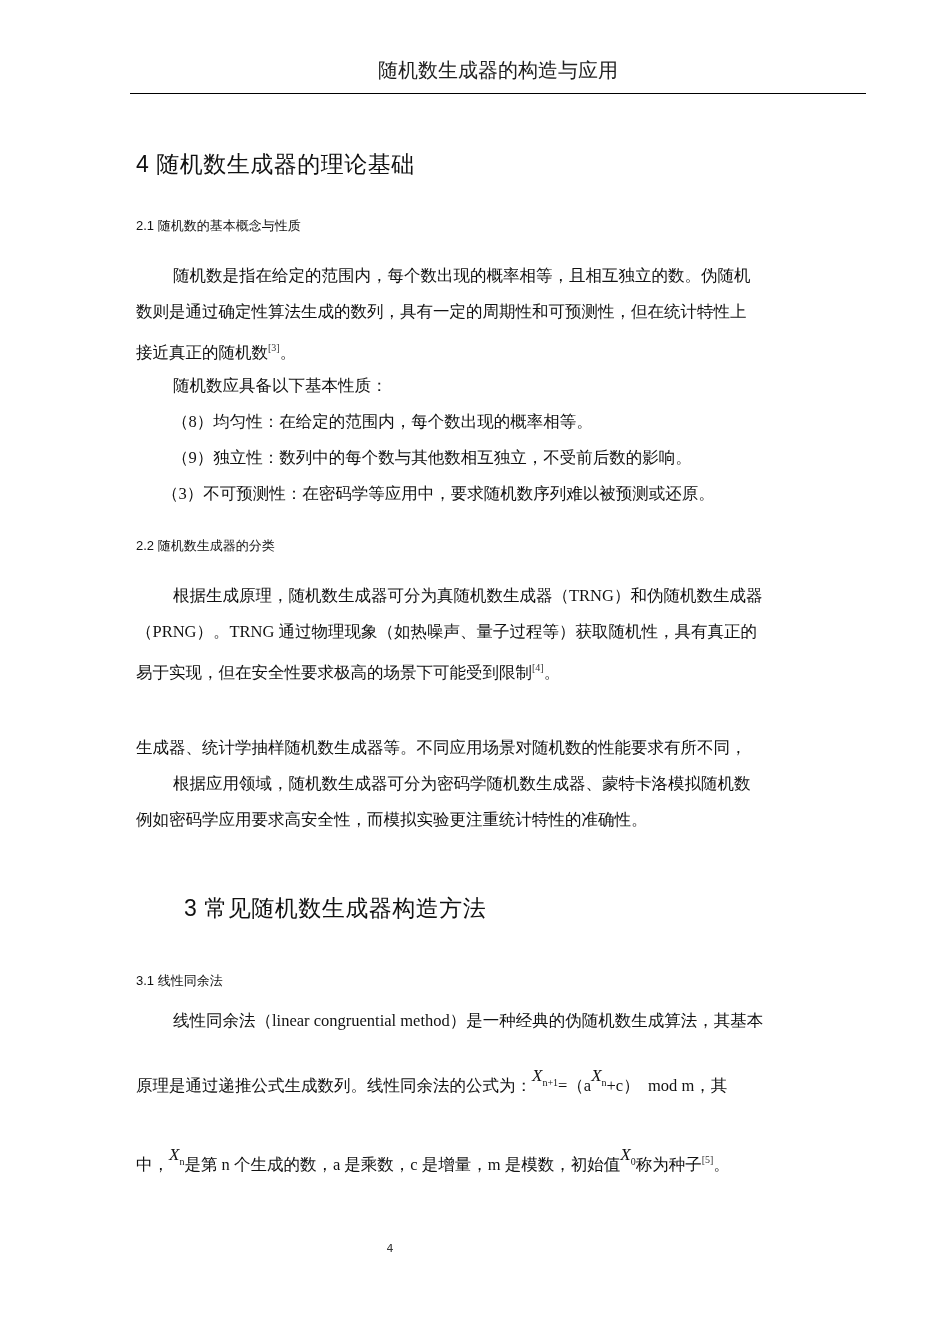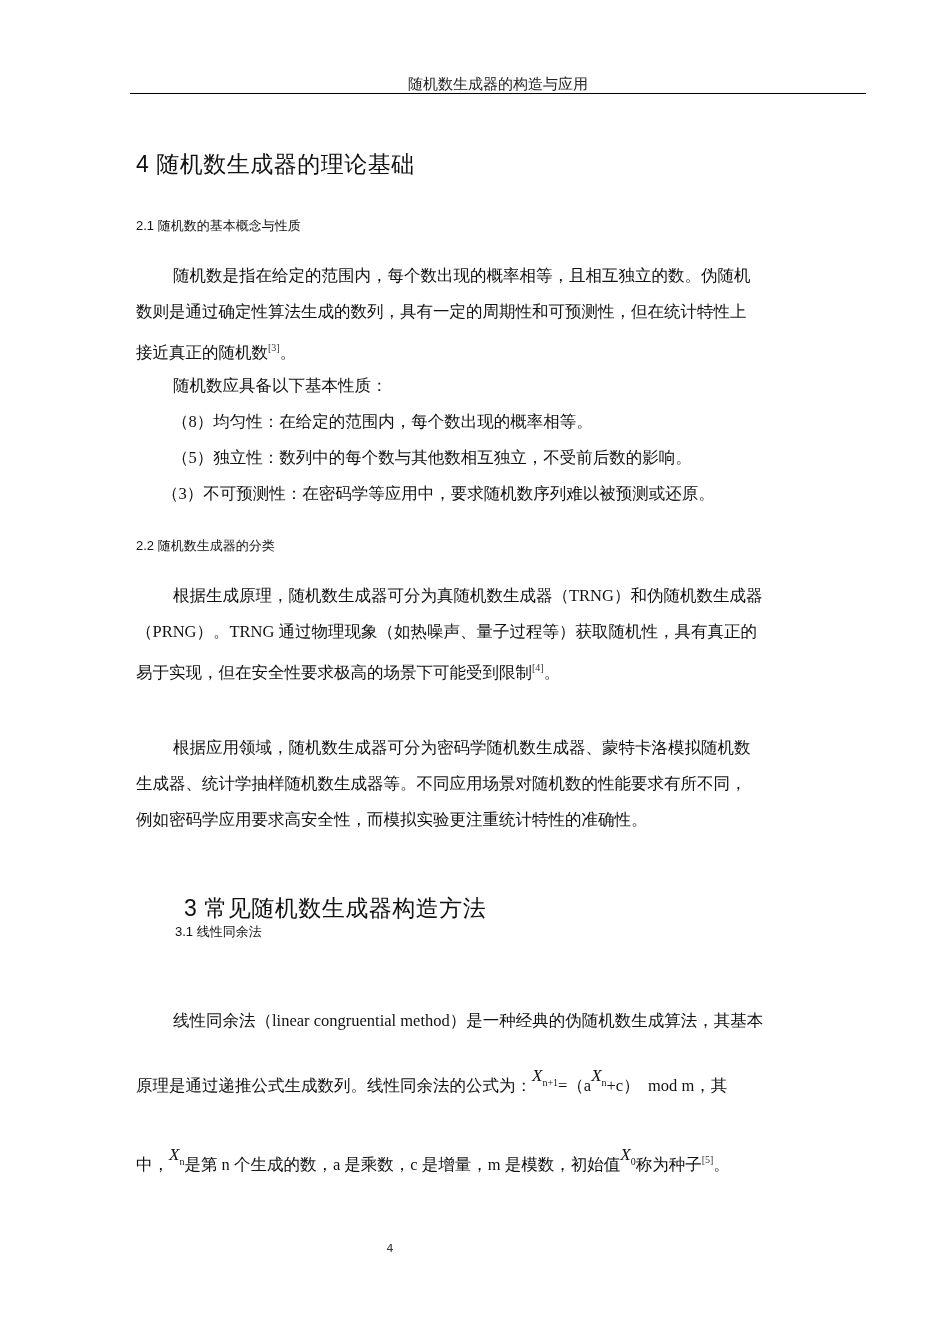--- a/index.html
+++ b/index.html
@@ -1,21 +1,21 @@
 <!DOCTYPE html>
 <html><head>
 <meta charset="utf-8">
 <style>
   html, body { margin: 0; padding: 0; background: #ffffff; }
   body { width: 950px; height: 1344px; position: relative; overflow: hidden; color: #000; }
   .page { position: absolute; left: 0; top: 0; width: 950px; height: 1344px; }
   .running-header {
-    position: absolute; left: 130px; top: 74px; width: 736px;
+    position: absolute; left: 130px; top: 60px; width: 736px;
     text-align: center; font-family: "DejaVu Serif", "Liberation Serif", serif;
-    font-size: 15px; line-height: 20px; color: #222;
+    font-size: 20px; line-height: 20px; color: #222;
   }
   .header-rule { position: absolute; left: 130px; top: 93px; width: 736px; height: 0; border-top: 1.2px solid #000; }
   .h1 {
     position: absolute; left: 136px; font-family: "Liberation Sans", "DejaVu Sans", sans-serif;
     font-size: 23px; line-height: 30px; color: #111; letter-spacing: 0.5px;
   }
   .h2 {
     position: absolute; left: 136px; font-family: "Liberation Sans", "DejaVu Sans", sans-serif;
     font-size: 13px; line-height: 26px; color: #111;
   }
@@ -53,41 +53,41 @@
     <div class="line">数则是通过确定性算法生成的数列，具有一定的周期性和可预测性，但在统计特性上</div>
     <div class="line"><span>接近真正的随机数</span><sup class="cite">[3]</sup><span>。</span></div>
   </div>
 
   <div class="para" style="top:368px;">
     <div class="line indent">随机数应具备以下基本性质：</div>
   </div>
 
   <div class="para" style="top:404px;">
     <div class="line indent2" style="padding-left:36px;">（8）均匀性：在给定的范围内，每个数出现的概率相等。</div>
-    <div class="line indent2" style="padding-left:36px;">（5）独立性：数列中的每个数与其他数相互独立，不受前后数的影响。</div>
+    <div class="line indent2" style="padding-left:36px;">（9）独立性：数列中的每个数与其他数相互独立，不受前后数的影响。</div>
     <div class="line indent3" style="padding-left:26px;">（3）不可预测性：在密码学等应用中，要求随机数序列难以被预测或还原。</div>
   </div>
 
   <div class="h2" style="top:533px;">2.2 随机数生成器的分类</div>
 
   <div class="para" style="top:578px;">
     <div class="line indent">根据生成原理，随机数生成器可分为真随机数生成器（TRNG）和伪随机数生成器</div>
     <div class="line">（PRNG）。TRNG 通过物理现象（如热噪声、量子过程等）获取随机性，具有真正的</div>
     <div class="line"><span>易于实现，但在安全性要求极高的场景下可能受到限制</span><sup class="cite">[4]</sup><span>。</span></div>
   </div>
 
   <div class="para" style="top:730px;">
+    <div class="line">生成器、统计学抽样随机数生成器等。不同应用场景对随机数的性能要求有所不同，</div>
     <div class="line indent">根据应用领域，随机数生成器可分为密码学随机数生成器、蒙特卡洛模拟随机数</div>
-    <div class="line">生成器、统计学抽样随机数生成器等。不同应用场景对随机数的性能要求有所不同，</div>
     <div class="line">例如密码学应用要求高安全性，而模拟实验更注重统计特性的准确性。</div>
   </div>
 
   <div class="h1" style="top:893px;margin-left:48px;">3  常见随机数生成器构造方法</div>
 
-  <div class="h2" style="top:919px;margin-left:39px;">3.1 线性同余法</div>
+  <div class="h2" style="top:968px;">3.1 线性同余法</div>
 
   <div class="para" style="top:1003px;">
     <div class="line indent">线性同余法（linear congruential method）是一种经典的伪随机数生成算法，其基本</div>
   </div>
 
   <div class="para" style="top:1068px;">
     <div class="line">
       <span>原理是通过递推公式生成数列。线性同余法的公式为：</span><span><span class="math-x">X</span><span class="math-sub-up">n+1</span><span>=（a</span><span class="math-x">X</span><span class="math-sub-up">n</span><span style="white-space:pre;">+c）  mod m</span></span><span>，其</span>
     </div>
   </div>

